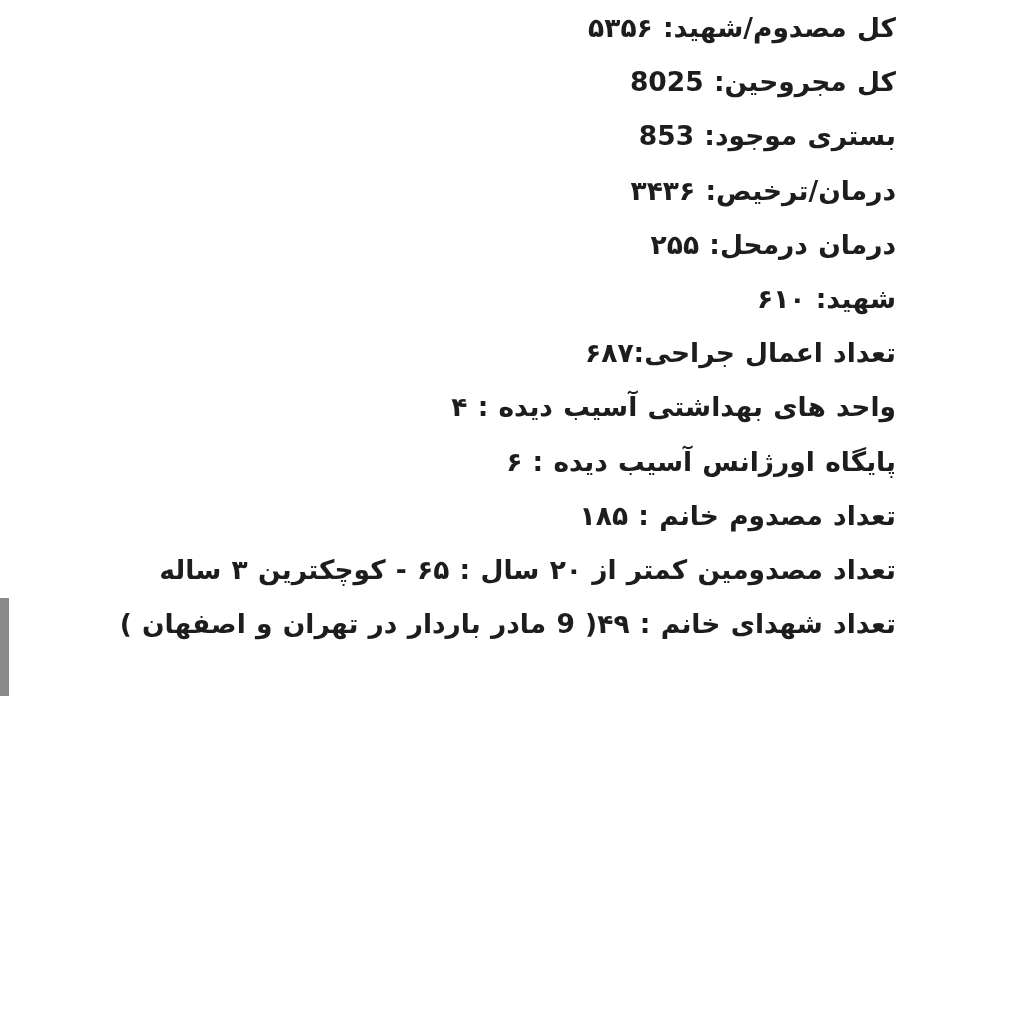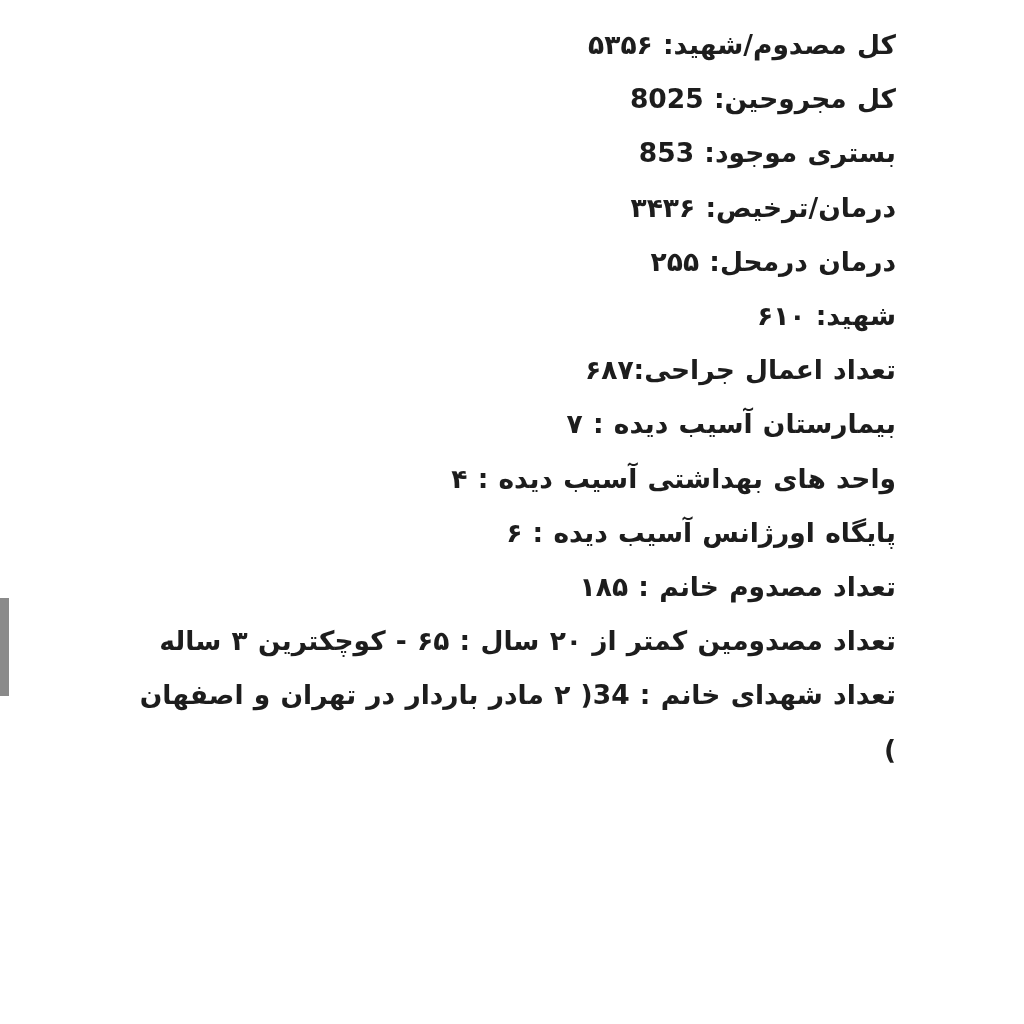--- a/index.html
+++ b/index.html
@@ -12,21 +12,21 @@
     height: 1024px;
     font-family: "DejaVu Sans", "Liberation Sans", sans-serif;
     color: #1b1b1b;
     overflow: hidden;
     position: relative;
   }
   #page {
     width: 1024px;
     height: 1024px;
     box-sizing: border-box;
-    padding: 18px 128px 0 118px;
+    padding: 1px 128px 0 118px;
     direction: rtl;
     text-align: right;
   }
   .line {
     font-size: 26.5px;
     line-height: 54.2px;
     font-weight: 700;
     letter-spacing: 0px;
     white-space: normal;
     word-spacing: 1px;
@@ -46,21 +46,20 @@
 <body>
 
 <div id="page">
   <div class="line">کل مصدوم/شهید: ۵۳۵۶</div>
   <div class="line">کل مجروحین: 8025</div>
   <div class="line">بستری موجود: 853</div>
   <div class="line">درمان/ترخیص: ۳۴۳۶</div>
   <div class="line">درمان درمحل: ۲۵۵</div>
   <div class="line">شهید: ۶۱۰</div>
   <div class="line">تعداد اعمال جراحی:۶۸۷</div>
-  <div class="line">بیمارستان آسیب دیده : ۷</div>
   <div class="line">واحد های بهداشتی آسیب دیده : ۴</div>
   <div class="line">پایگاه اورژانس آسیب دیده : ۶</div>
   <div class="line">تعداد مصدوم خانم : ۱۸۵</div>
   <div class="line">تعداد مصدومین کمتر از ۲۰ سال : ۶۵ - کوچکترین ۳ ساله</div>
-  <div class="line">تعداد شهدای خانم :  34( ۲ مادر باردار در تهران و اصفهان )</div>
+  <div class="line">تعداد شهدای خانم :  ۴۹( 9 مادر باردار در تهران و اصفهان )</div>
 </div>
 
 <div class="scroll-marker"></div>
 
 </body></html>

